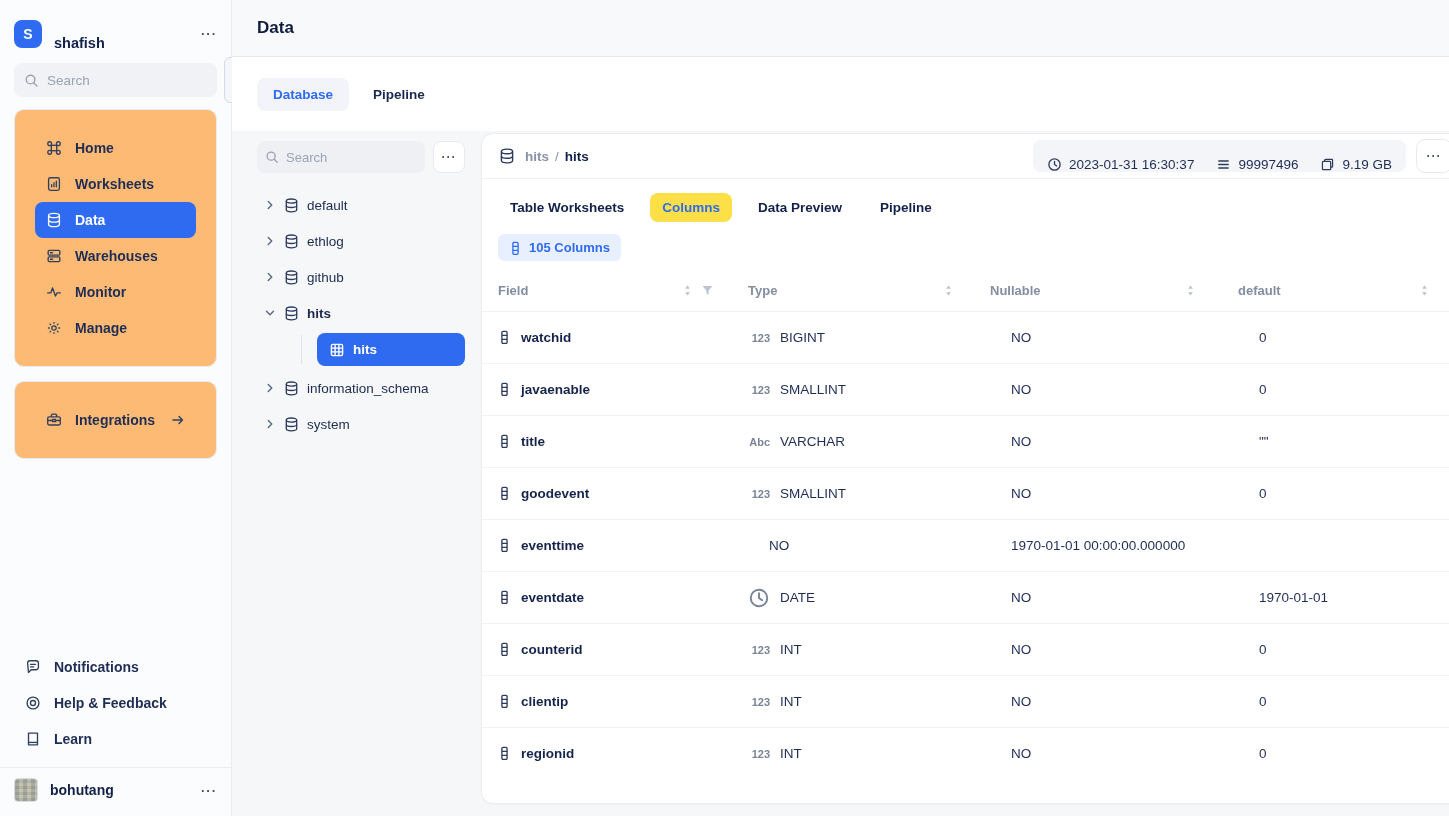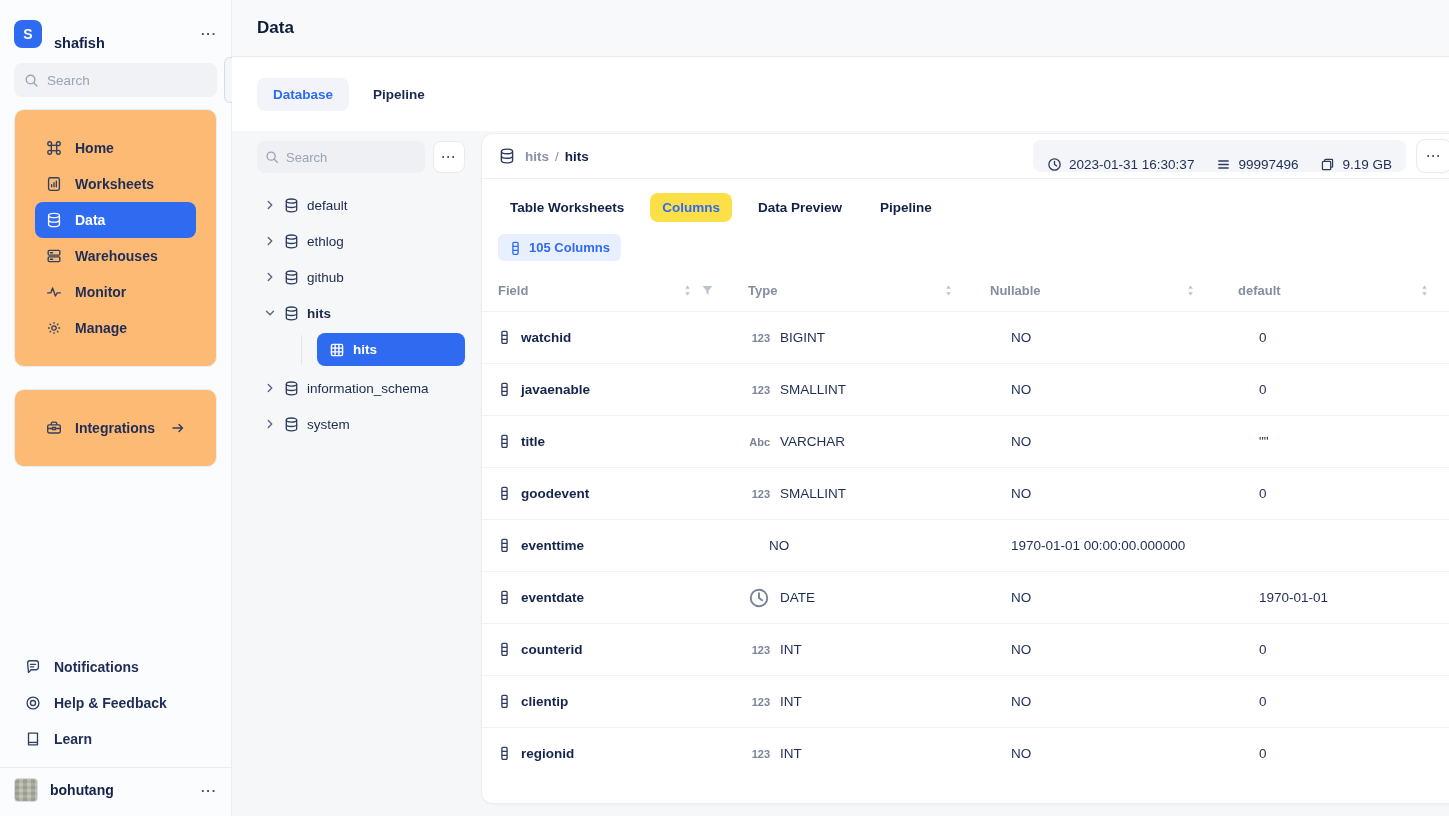--- a/index.html
+++ b/index.html
@@ -32,21 +32,21 @@
     font-family:inherit; font-size:13.5px; color:#1b2950;
   }
   .sb-search input::placeholder { color:#9aa3b4; }
   .kbd {
     border:1px solid #d7dce4; border-radius:6px; padding:3px 7px; font-size:11.5px;
     color:#9aa3b4; background:#f5f6f9;
   }
   .nav-card, .int-card {
     margin:0 14px; background:#fdba74; border:1px solid #e9ecf1; border-radius:10px; padding:20px;
   }
-  .int-card { margin-top:22px;text-align:center; }
+  .int-card { margin-top:14px;text-align:center; }
   .nav-item {
     height:36px; display:flex; align-items:center; padding:0 10px; border-radius:8px;
     color:#1f2d55; font-weight:600; font-size:14px; cursor:pointer;
   }
   .nav-item .ic { width:18px; height:18px; margin-right:12px; color:#32405f; }
   .nav-item.active { background:#2f6bf0; color:#fff; }
   .nav-item.active .ic { color:#fff; }
   .nav-item .arr { margin-left:auto; width:16px; height:16px; color:#32405f; }
   .sb-spacer { flex:1; }
   .foot-list { margin:0 14px; }

